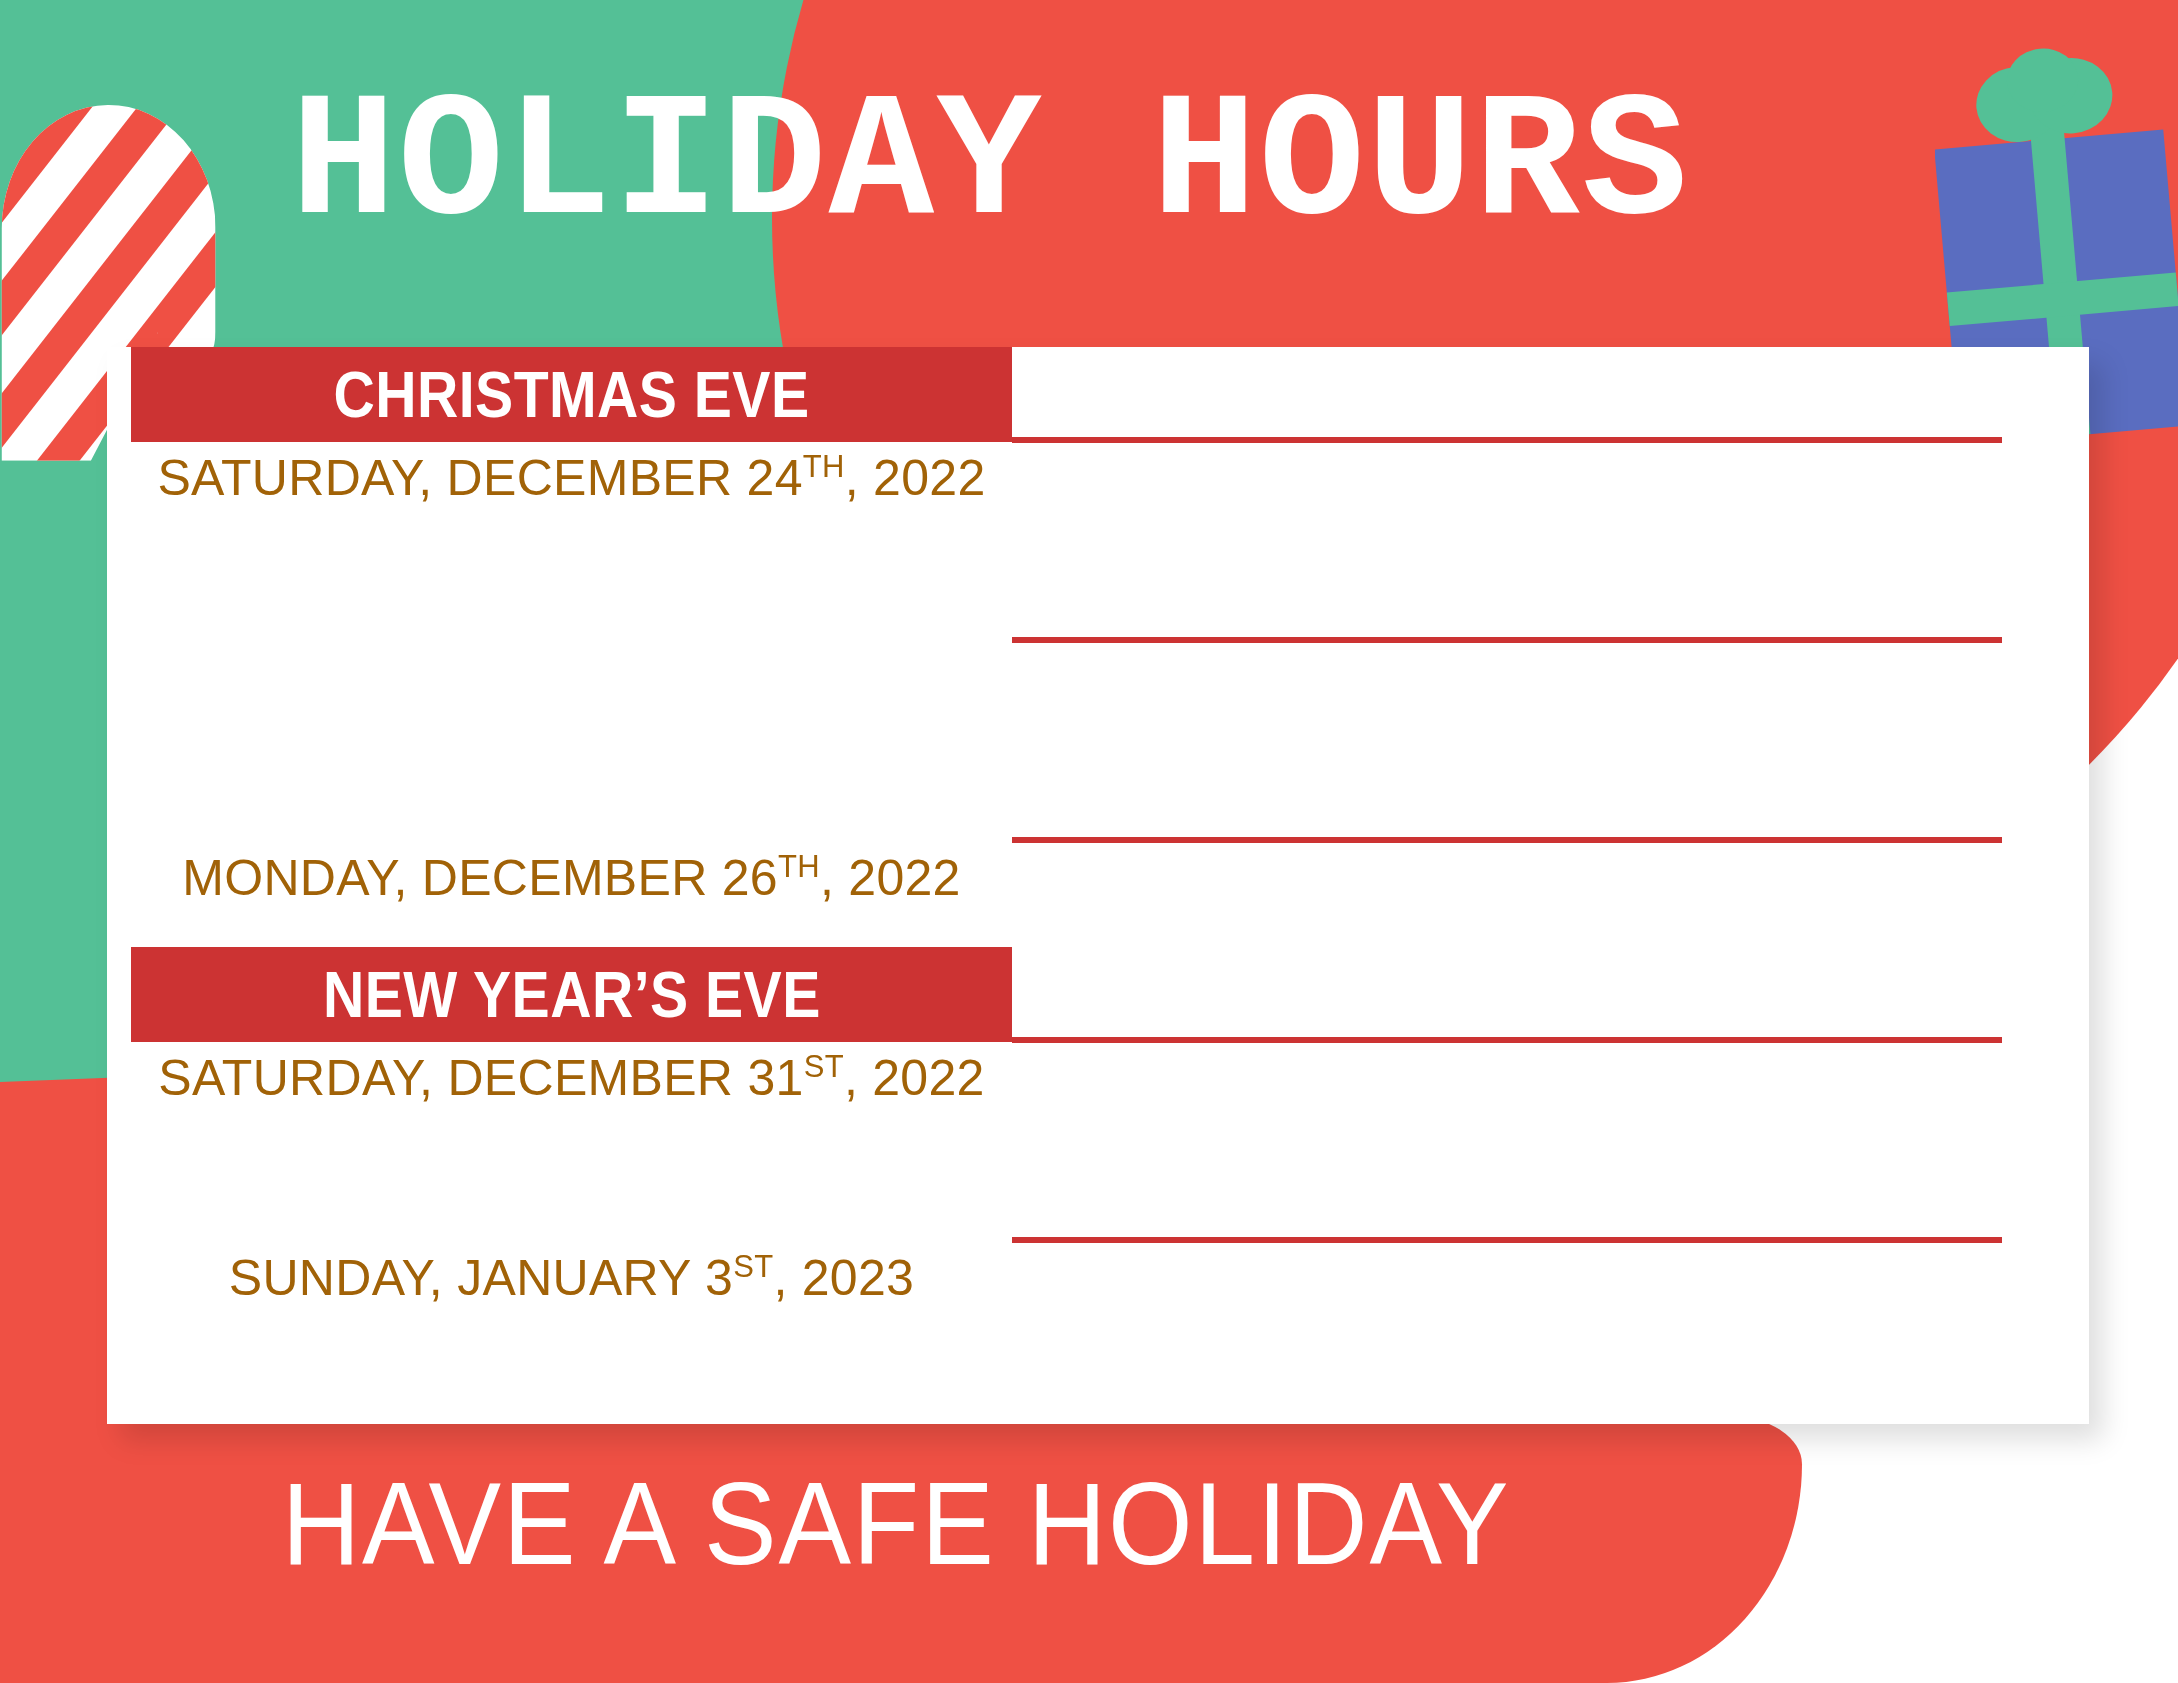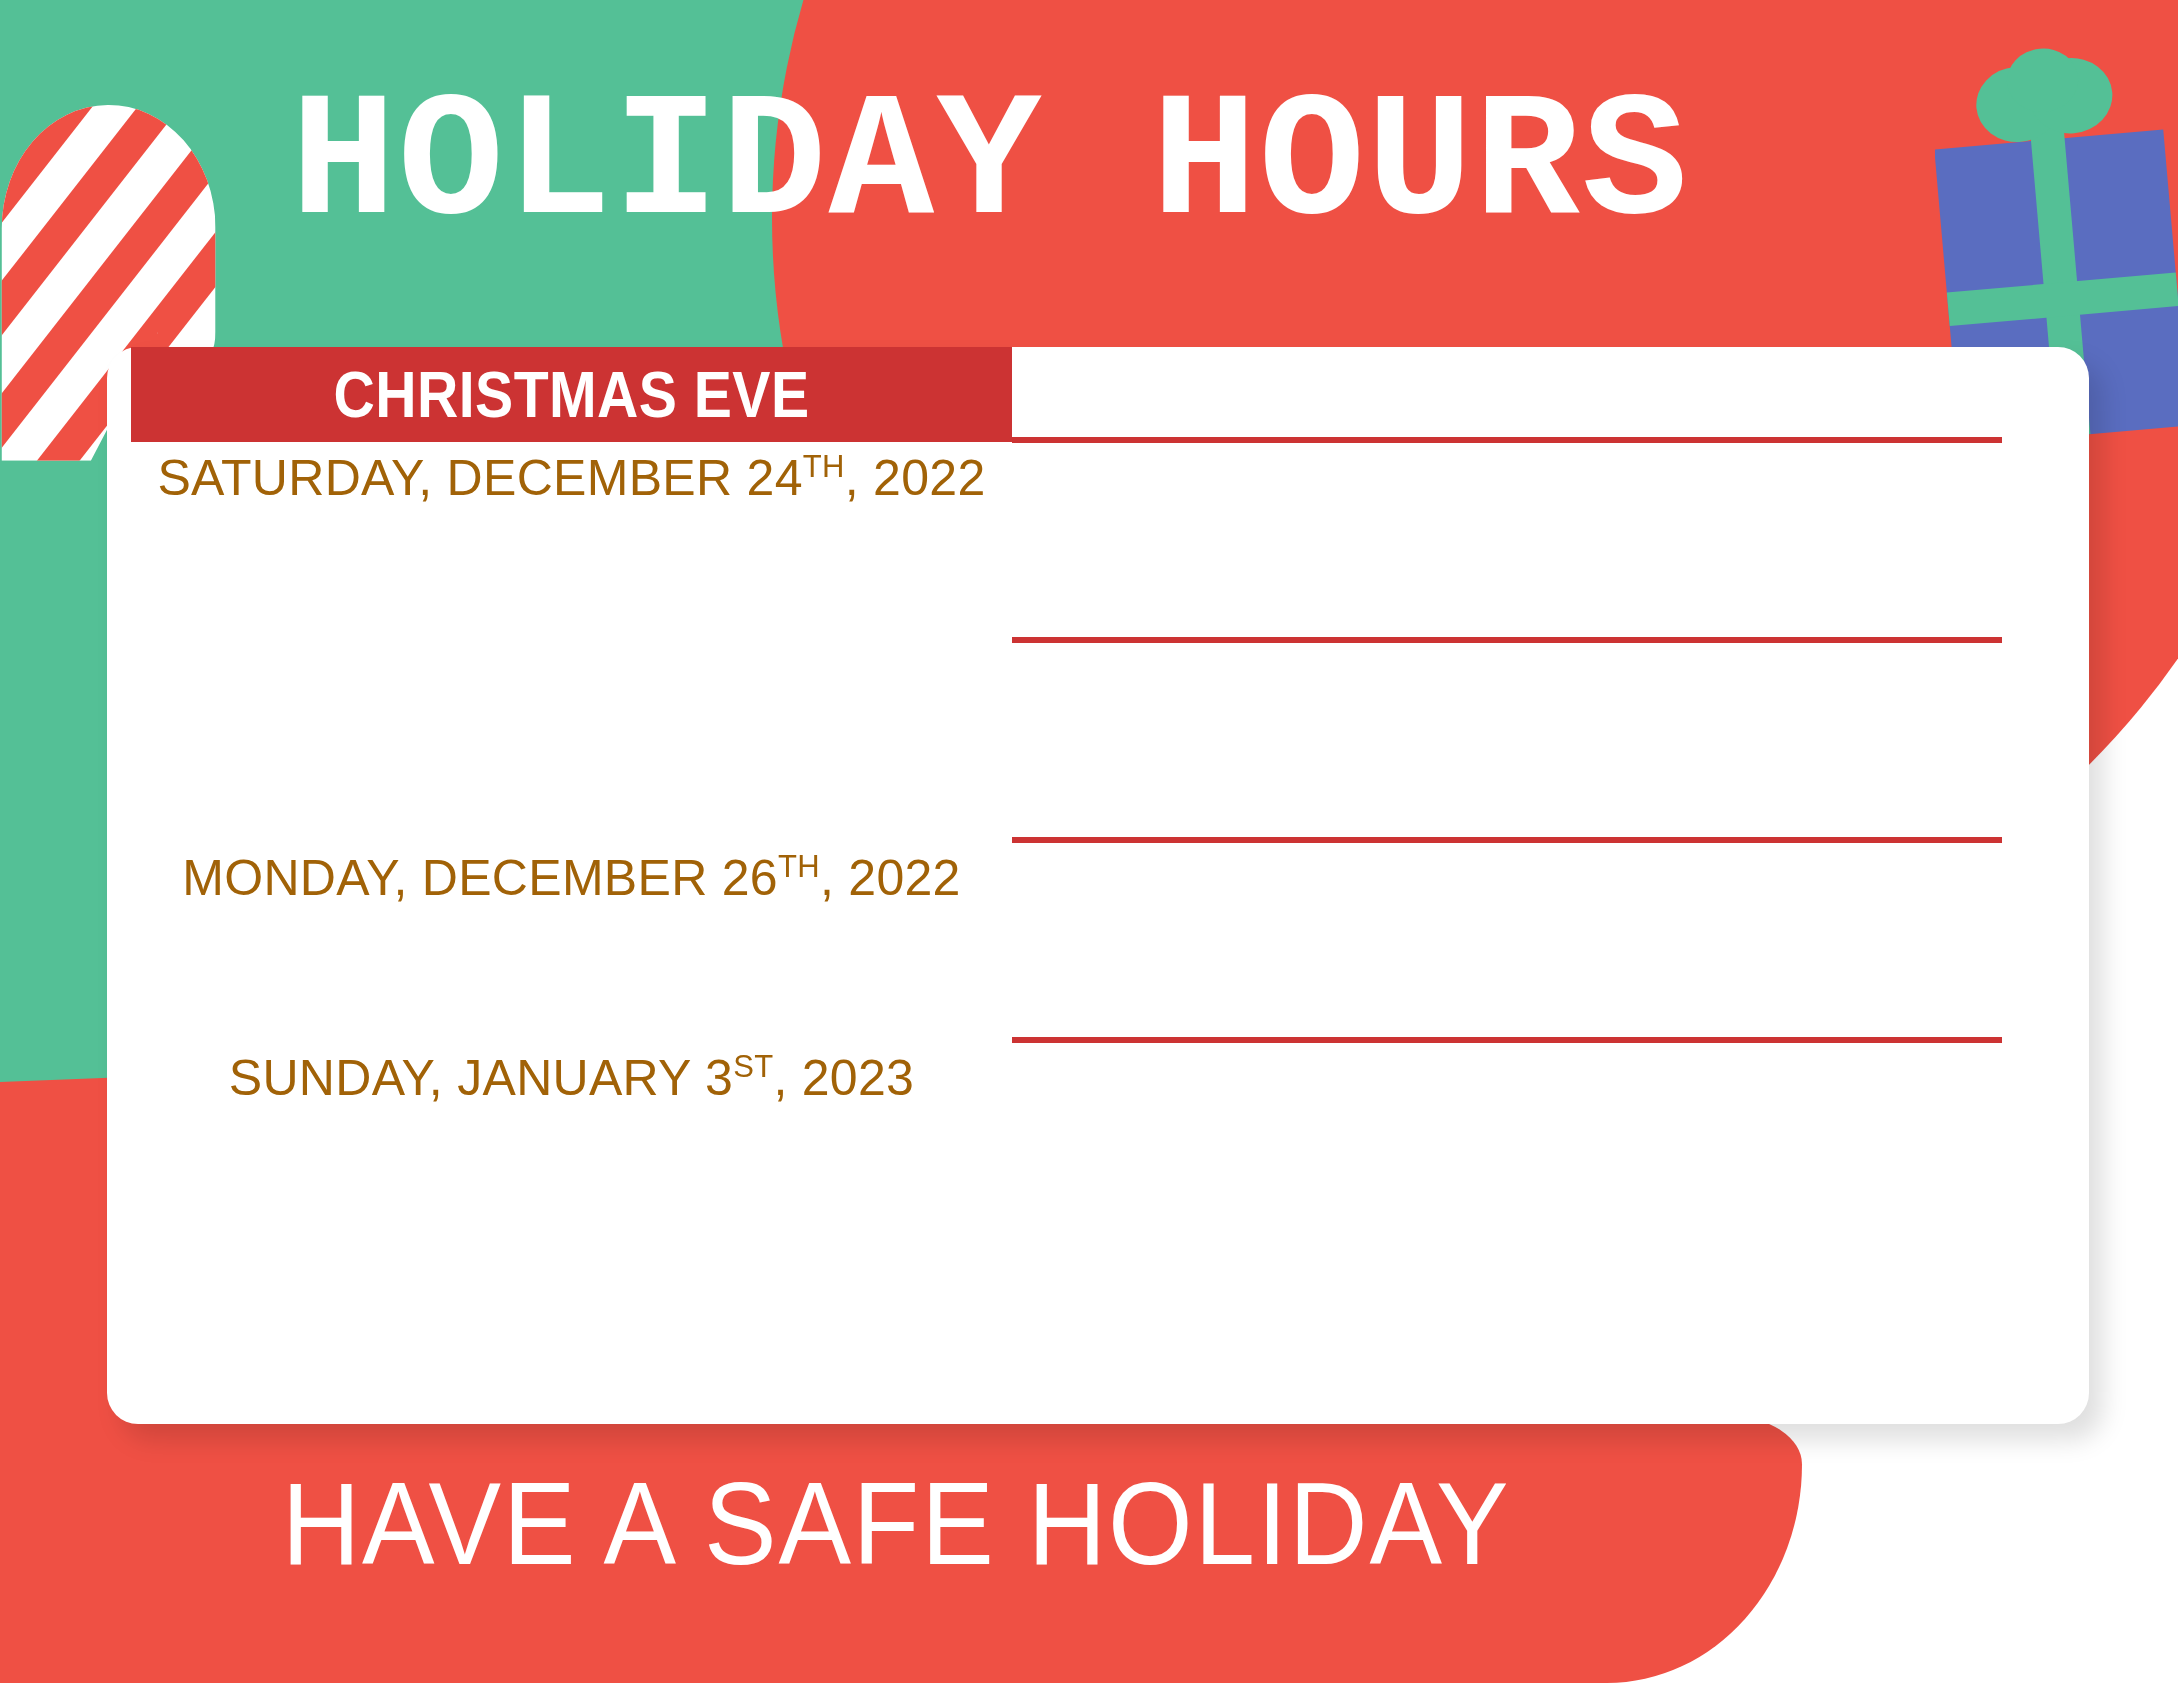--- a/index.html
+++ b/index.html
@@ -70,21 +70,20 @@
     line-height:1;
     white-space:nowrap;
   }
 
   
   .card{
     position:absolute;left:107px;top:347px;
     width:1982px;height:1077px;
     background:#ffffff;
     box-shadow:14px 16px 26px rgba(0,0,0,.13);
-    border-radius:31px;
   }
 
   .rows{position:absolute;left:0;top:0;width:100%;}
 
   .row{position:relative;height:200px;}
   .row.last{height:214px;}
 
   .band{
     position:absolute;left:24px;top:0;
     width:881px;height:95px;
@@ -205,20 +204,27 @@
 
       <div class="row">
         <div class="rule"></div>
       </div>
 
       <div class="row">
         <div class="rule"></div>
         <div class="date"><span>MONDAY, DECEMBER 26</span><span class="ord">TH</span><span>, 2022</span></div>
       </div>
 
+      <div class="row">
+        <div class="band">
+          <span class="band-label">NEW YEAR’S EVE</span>
+        </div>
+        <div class="rule"></div>
+        <div class="date"><span>SATURDAY, DECEMBER 31</span><span class="ord">ST</span><span>, 2022</span></div>
+      </div>
 
       <div class="row last">
         <div class="rule"></div>
         <div class="date"><span>SUNDAY, JANUARY 3</span><span class="ord">ST</span><span>, 2023</span></div>
       </div>
 
     </div>
   </div>
 
   <div class="footer">HAVE A SAFE HOLIDAY</div>

